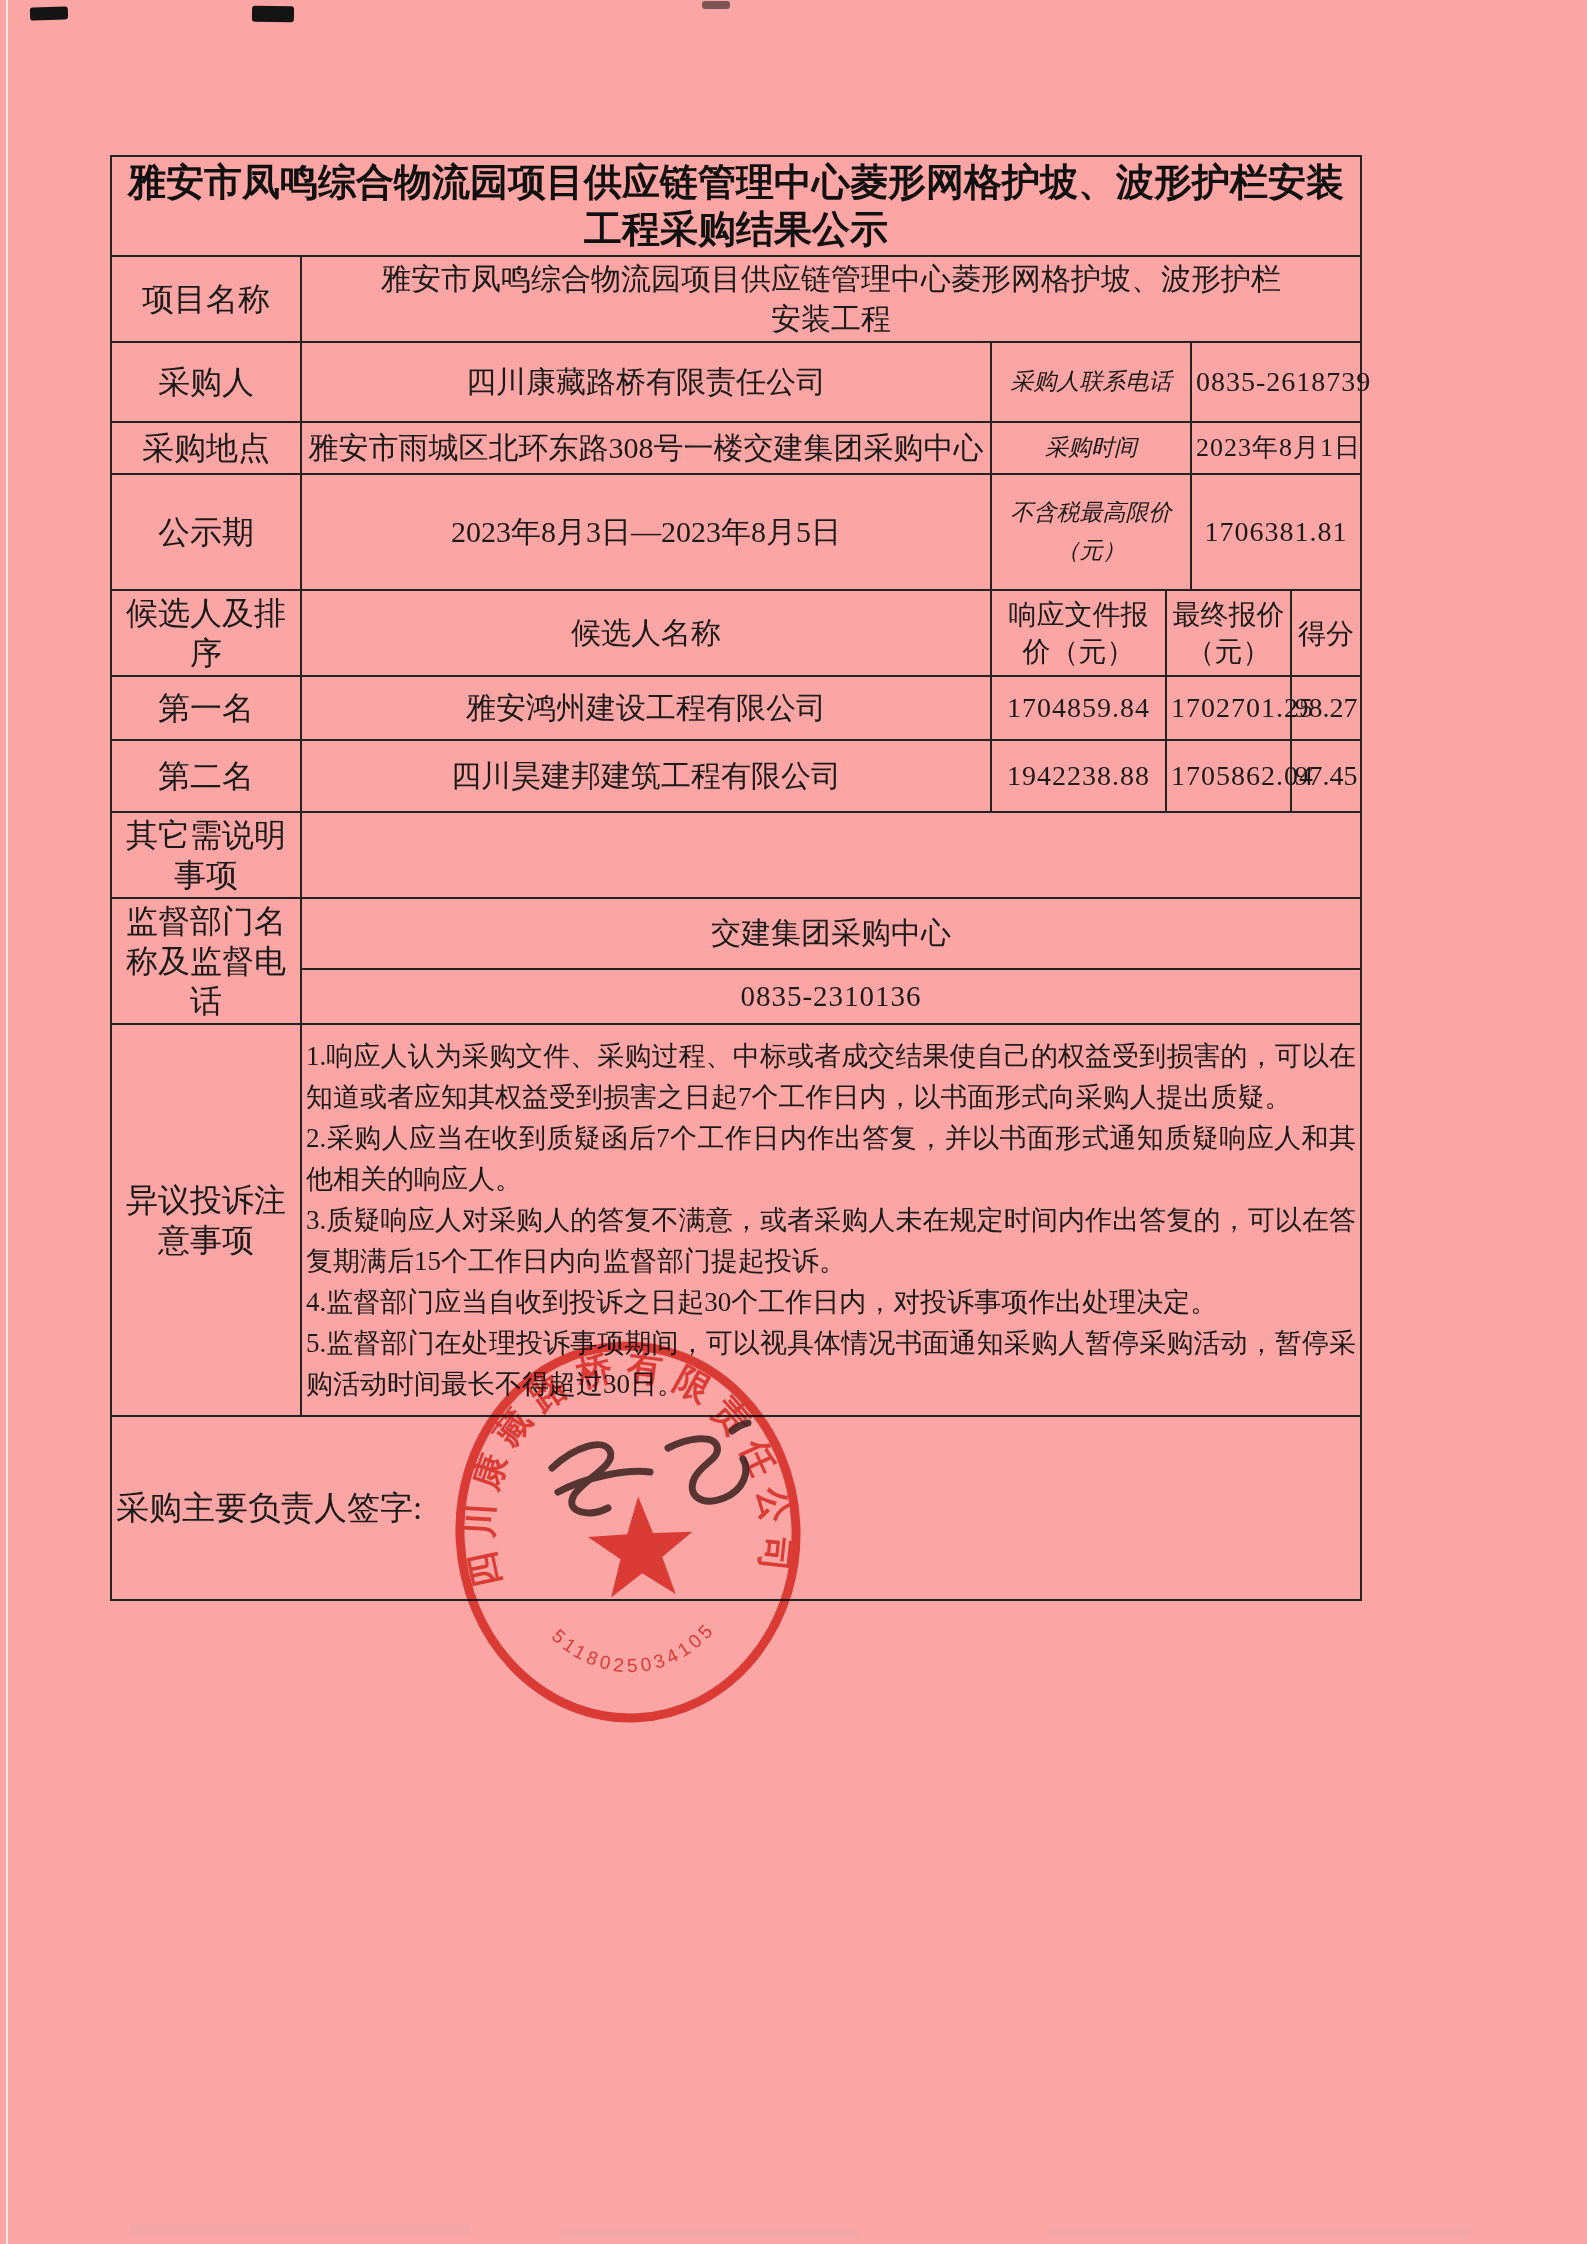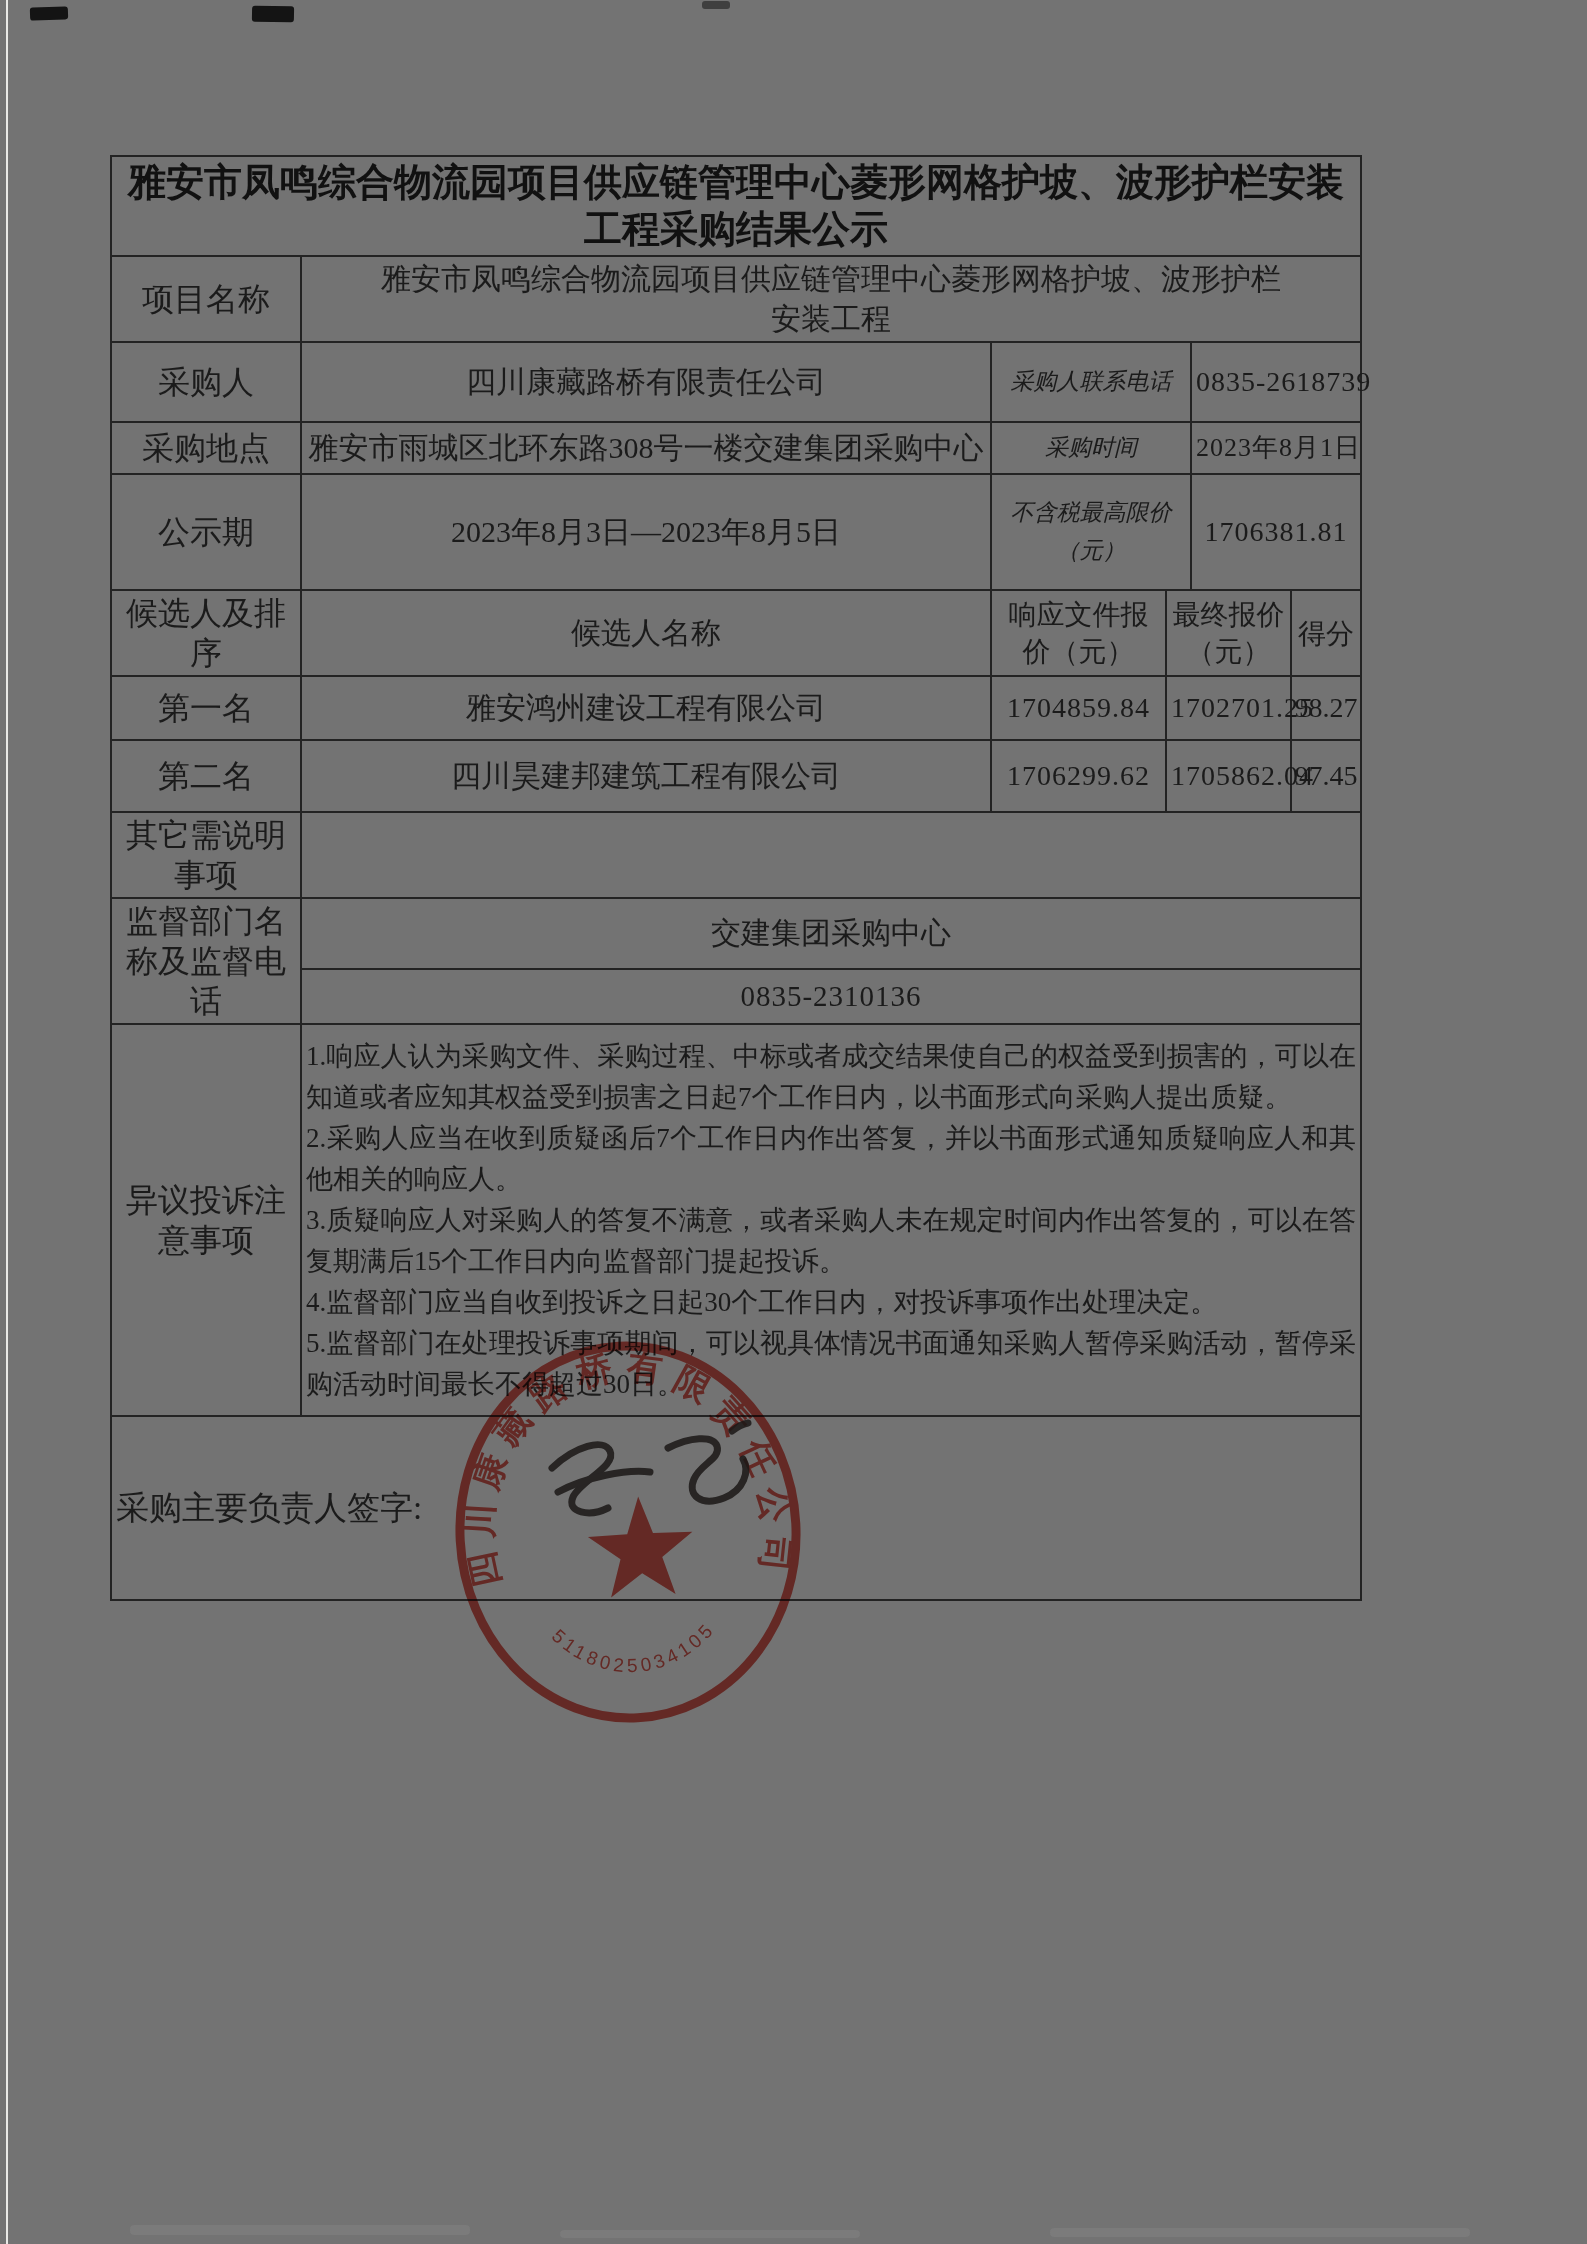--- a/index.html
+++ b/index.html
@@ -1,19 +1,19 @@
 <!DOCTYPE html>
 <html><head>
 <meta charset="utf-8">
 <style>
   html,body{margin:0;padding:0;background:#ffffff;}
   .page{
     position:relative;
     width:1587px;height:2244px;
-    background:#737373;
+    background:#fca5a5;
     overflow:hidden;
     font-family:"Liberation Serif", serif;
     color:#1b1b1b;
   }
   .scan-edge{position:absolute;left:6px;top:0;width:2px;height:100%;background:#e9e9e6;}
   .blob{position:absolute;background:#141414;border-radius:3px;}
   .blob.b1{left:30px;top:7px;width:38px;height:13px;transform:rotate(-2deg);}
   .blob.b2{left:252px;top:6px;width:42px;height:16px;transform:rotate(1deg);}
   .blob.b3{left:702px;top:1px;width:28px;height:8px;opacity:.55;}
   .smudge{position:absolute;background:#b9b3b3;opacity:.12;border-radius:4px;}
@@ -148,21 +148,21 @@
       <td class="lbl">第一名</td>
       <td class="val">雅安鸿州建设工程有限公司</td>
       <td class="num">1704859.84</td>
       <td colspan="2" class="num">1702701.25</td>
       <td class="num" style="letter-spacing:0;padding:2px 0">98.27</td>
     </tr>
 
     <tr style="height:72px">
       <td class="lbl">第二名</td>
       <td class="val">四川昊建邦建筑工程有限公司</td>
-      <td class="num">1706299.62</td>
+      <td class="num">1942238.88</td>
       <td colspan="2" class="num">1705862.04</td>
       <td class="num" style="letter-spacing:0;padding:2px 0">97.45</td>
     </tr>
 
     <tr style="height:78px">
       <td class="lbl">其它需说明事项</td>
       <td colspan="5" class="val"></td>
     </tr>
 
     <tr style="height:64px">

